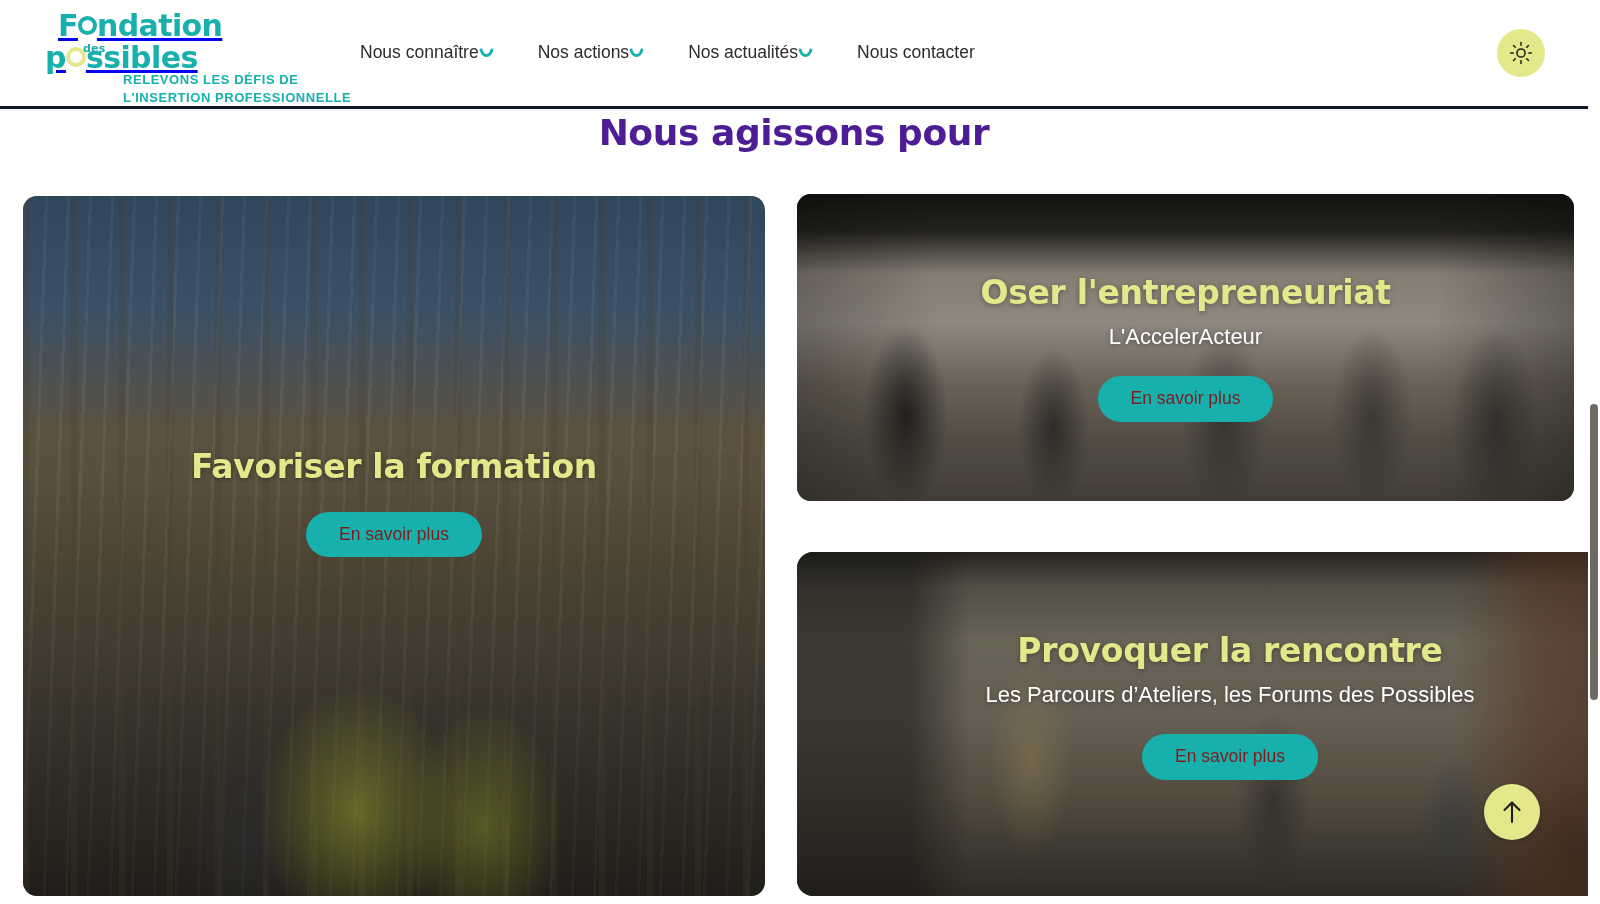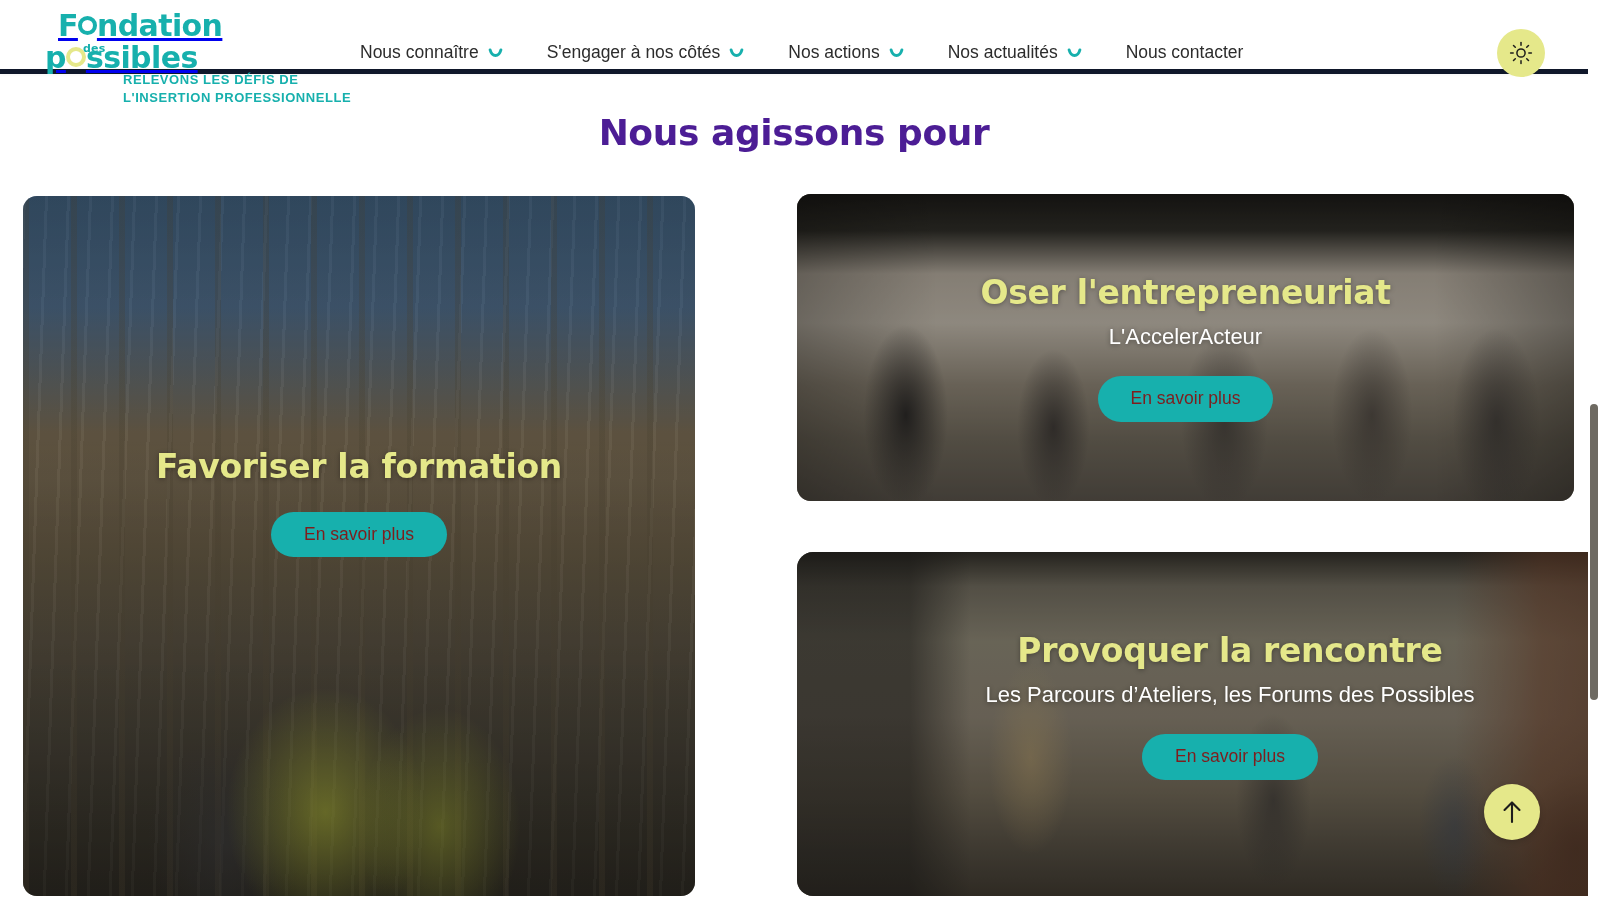--- a/index.html
+++ b/index.html
@@ -19,23 +19,23 @@
     height: 904px;
     background: #ffffff;
     overflow: hidden;
   }
 
   
   .header {
     position: absolute;
     top: 0; left: 0;
     width: 1588px;
-    height: 74px;
+    height: 109px;
     background: #ffffff;
-    border-bottom: 5px solid #0f172a;
+    border-bottom: 3px solid #0f172a;
     box-shadow: 0 1px 3px rgba(0,0,0,0.045);
     display: flex;
     align-items: center;
     z-index: 40;
   }
 
   
   .logo {
     position: absolute;
     left: 45px;
@@ -95,21 +95,20 @@
     left: 360px;
     top: 0;
     height: 105px;
     display: flex;
     align-items: center;
     gap: 0px;
   }
   .nav-item {
     display: flex;
     align-items: center;
-    gap: 9px;
     padding: 8px 0;
     margin-right: 44px;
     cursor: pointer;
     white-space: nowrap;
   }
   .nav-item:last-child { margin-right: 0; }
   .nav-label {
     font-size: 17.5px;
     color: #2c2c2c;
     font-family: "Liberation Sans", sans-serif;
@@ -202,21 +201,21 @@
     border: none;
     border-radius: 26px;
     padding: 14px 33px;
     font-size: 17.5px;
     font-family: "Liberation Sans", sans-serif;
     cursor: pointer;
     line-height: 1;
   }
 
   
-  #card-formation { left: 23px; top: 196px; width: 672px; height: 700px; }
+  #card-formation { left: 23px; top: 196px; width: 742px; height: 700px; }
   #card-formation .card-content { top: 252px; }
 
   
   #card-entrepreneuriat { left: 797px; top: 194px; width: 777px; height: 307px; }
   #card-entrepreneuriat .card-content { top: 80px; }
 
   
   #card-rencontre { left: 797px; top: 552px; width: 866px; height: 344px; border-radius: 16px; }
   #card-rencontre .card-content { top: 80px; }
 
@@ -326,26 +325,20 @@
 
     <nav class="nav">
 
       <div class="nav-item">
         <span class="nav-label">Nous connaître</span>
         <svg class="chev" viewBox="0 0 16 10">
           <path d="M2 2.2 C3.1 6.4 5.2 8.4 8 8.4 C10.8 8.4 12.9 6.4 14 2.2" fill="none" stroke="#17b0ad" stroke-width="3.2" stroke-linecap="round"></path>
         </svg>
       </div>
 
-      <div class="nav-item">
-        <span class="nav-label">S'engager à nos côtés</span>
-        <svg class="chev" viewBox="0 0 16 10">
-          <path d="M2 2.2 C3.1 6.4 5.2 8.4 8 8.4 C10.8 8.4 12.9 6.4 14 2.2" fill="none" stroke="#17b0ad" stroke-width="3.2" stroke-linecap="round"></path>
-        </svg>
-      </div>
 
       <div class="nav-item">
         <span class="nav-label">Nos actions</span>
         <svg class="chev" viewBox="0 0 16 10">
           <path d="M2 2.2 C3.1 6.4 5.2 8.4 8 8.4 C10.8 8.4 12.9 6.4 14 2.2" fill="none" stroke="#17b0ad" stroke-width="3.2" stroke-linecap="round"></path>
         </svg>
       </div>
 
       <div class="nav-item">
         <span class="nav-label">Nos actualités</span>

